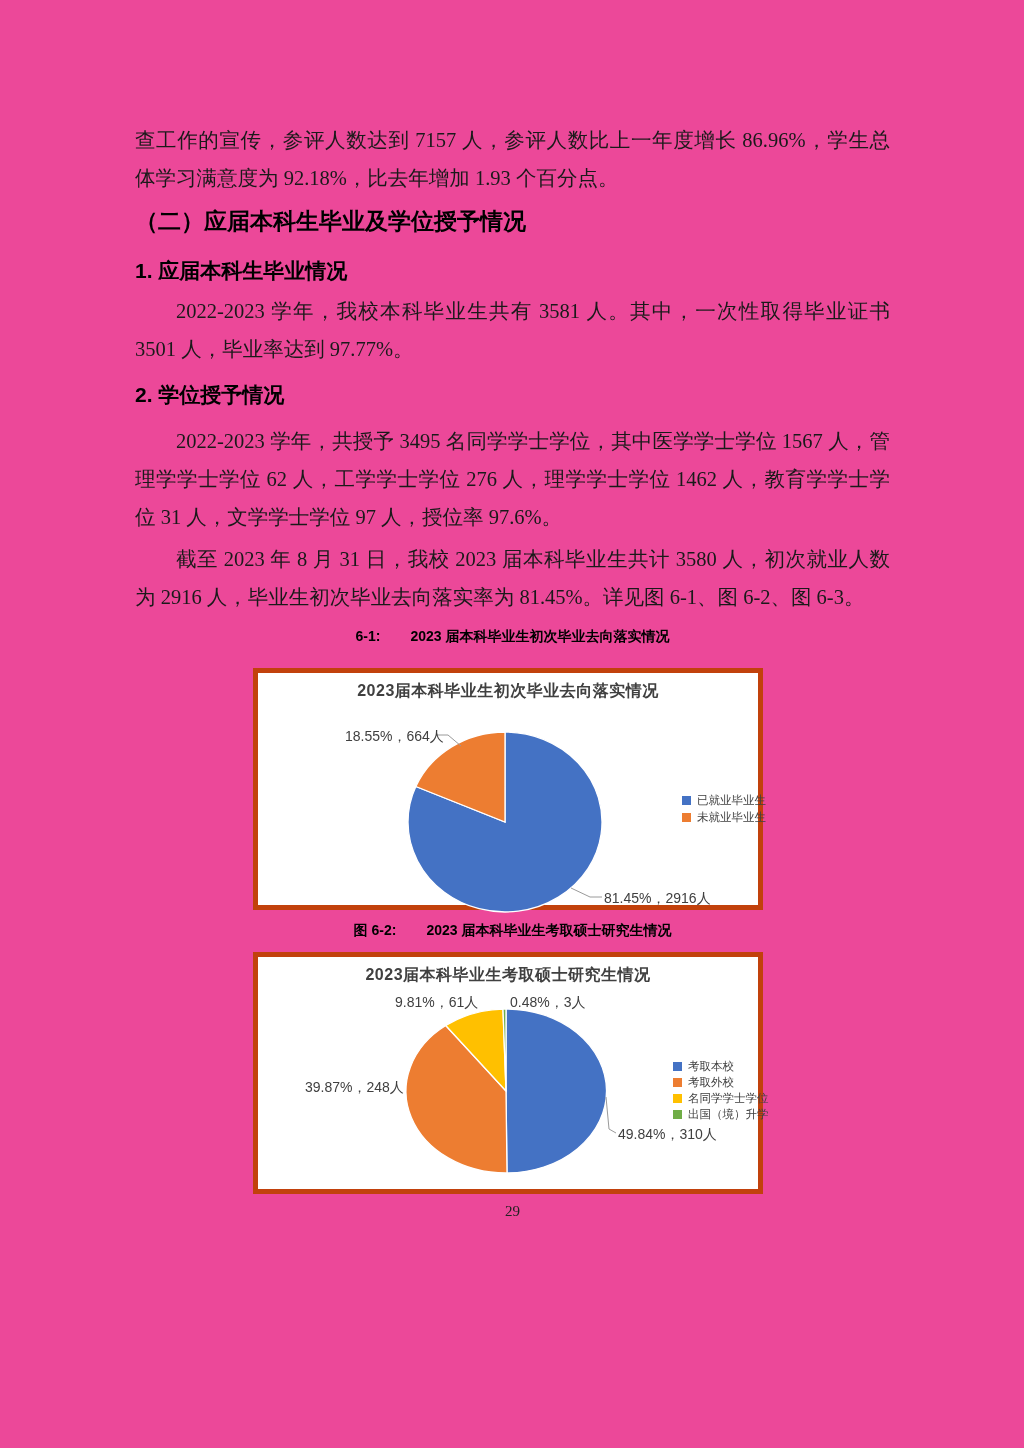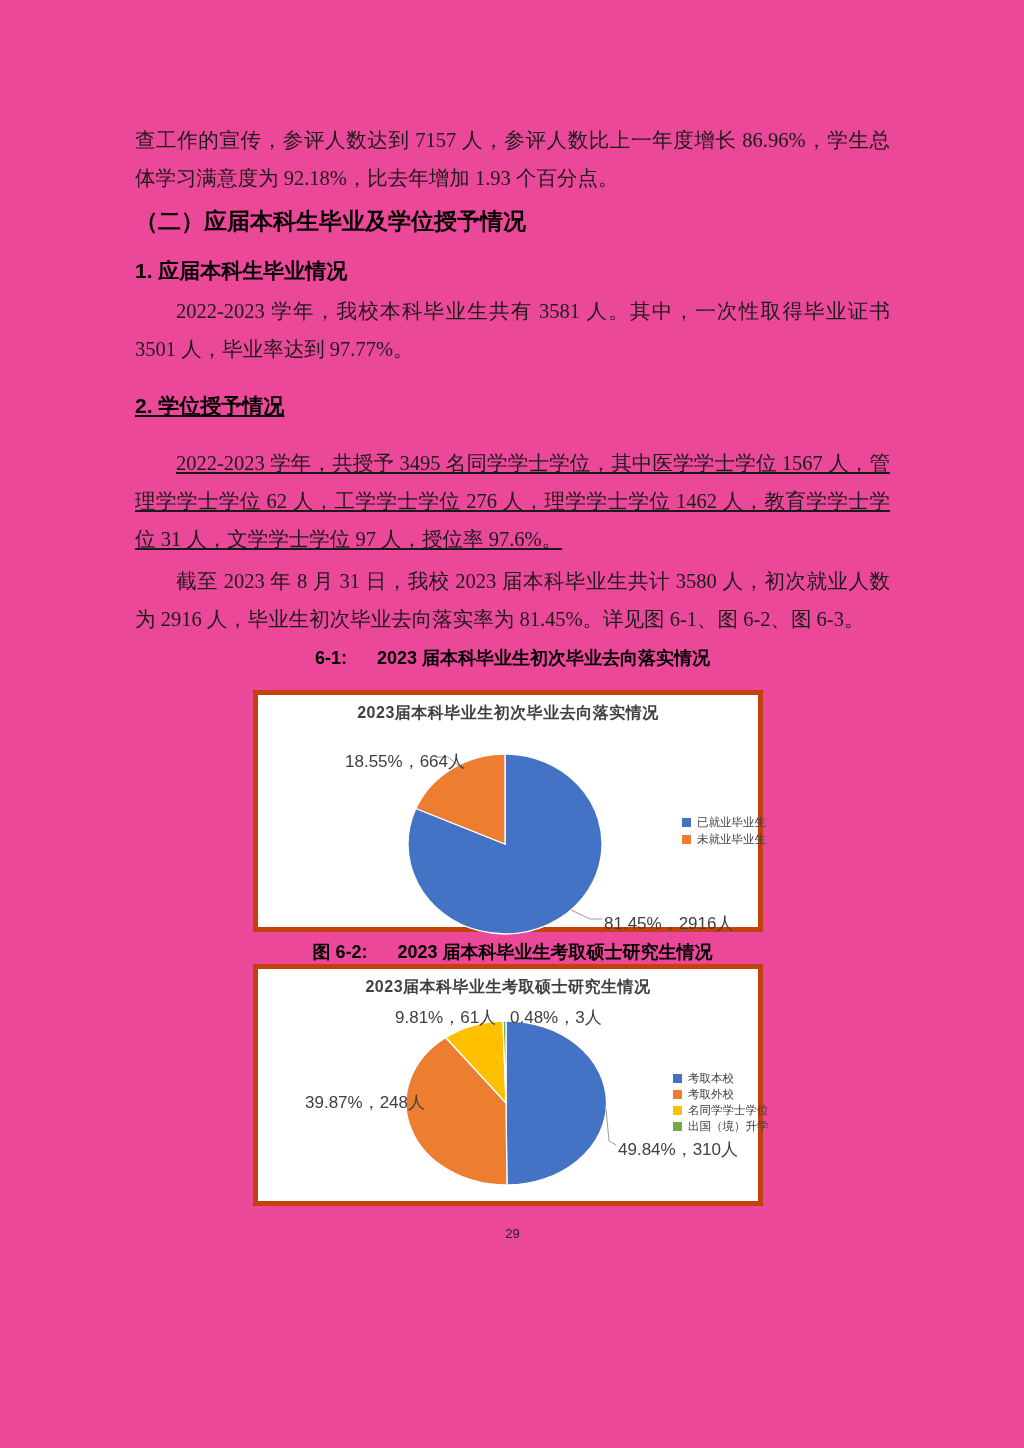--- a/index.html
+++ b/index.html
@@ -33,28 +33,28 @@
   }
   .sub-heading{
     margin:0;
     font-family:"Liberation Sans","DejaVu Sans",sans-serif;
     font-weight:bold;
     color:#000;
     font-size:21px;
     line-height:30px;
   }
   .mt8{margin-top:8px;} .mt19{margin-top:19px;} .mt6{margin-top:6px;}
-  .mt7{margin-top:23px;text-decoration:underline;} .mt4{margin-top:4px;} .mt14{margin-top:14px;}
-  .mt20{margin-top:20px;} .mt10{}
+  .mt7{margin-top:12px;} .mt4{margin-top:4px;} .mt14{margin-top:14px;}
+  .mt20{margin-top:20px;} .mt10{margin-top:10px;}
   .fig-caption{
     margin:8px 0 0 0;
     text-align:center;
     font-family:"Liberation Sans","DejaVu Sans",sans-serif;
     font-weight:bold;
-    font-size:18px;
+    font-size:14px;
     line-height:24px;
     color:#000;
   }
   .fig-caption .cap-num{margin-right:30px;}
   .chart-box{
     position:relative;
     width:510px;height:242px;
     margin-left:118px;
     border:5px solid #c2410c;
     background:#fff;
@@ -64,21 +64,21 @@
   .chart-title{
     position:absolute;top:8px;left:0;width:100%;
     text-align:center;
     font-size:16px;font-weight:bold;
     letter-spacing:0.5px;
     color:#404040;
   }
   .chart-svg{position:absolute;top:0;left:0;}
   .callout{
     position:absolute;
-    font-size:17px;
+    font-size:14px;
     color:#404040;
     white-space:nowrap;
   }
   .c1a{left:87px;top:55px;}
   .c1b{left:346px;top:217px;}
   .c2a{left:137px;top:37px;}
   .c2b{left:252px;top:37px;}
   .c2c{left:47px;top:122px;}
   .c2d{left:360px;top:169px;}
   .legend{position:absolute;}
@@ -91,24 +91,24 @@
   }
   .legend1 .legend-item{height:17px;padding-left:12px;}
   .legend2 .legend-item{height:16px;padding-left:16px;}
   .swatch{
     width:9px;height:9px;
     display:inline-block;
     margin-right:6px;
     flex:0 0 9px;
   }
   .page-number{
-    margin-top:17px;
+    margin-top:6px;
     text-align:center;
-    font-family:Liberation Sans, sans-serif;
-    font-size:13px;
+    font-family:Liberation Serif, serif;
+    font-size:15px;
     line-height:22px;
     color:#222;
   }
 </style>
 </head>
 <body>
 
 <div class="page">
 
   <p class="body-text no-indent">查工作的宣传，参评人数达到 7157 人，参评人数比上一年度增长 86.96%，学生总体学习满意度为 92.18%，比去年增加 1.93 个百分点。</p>

